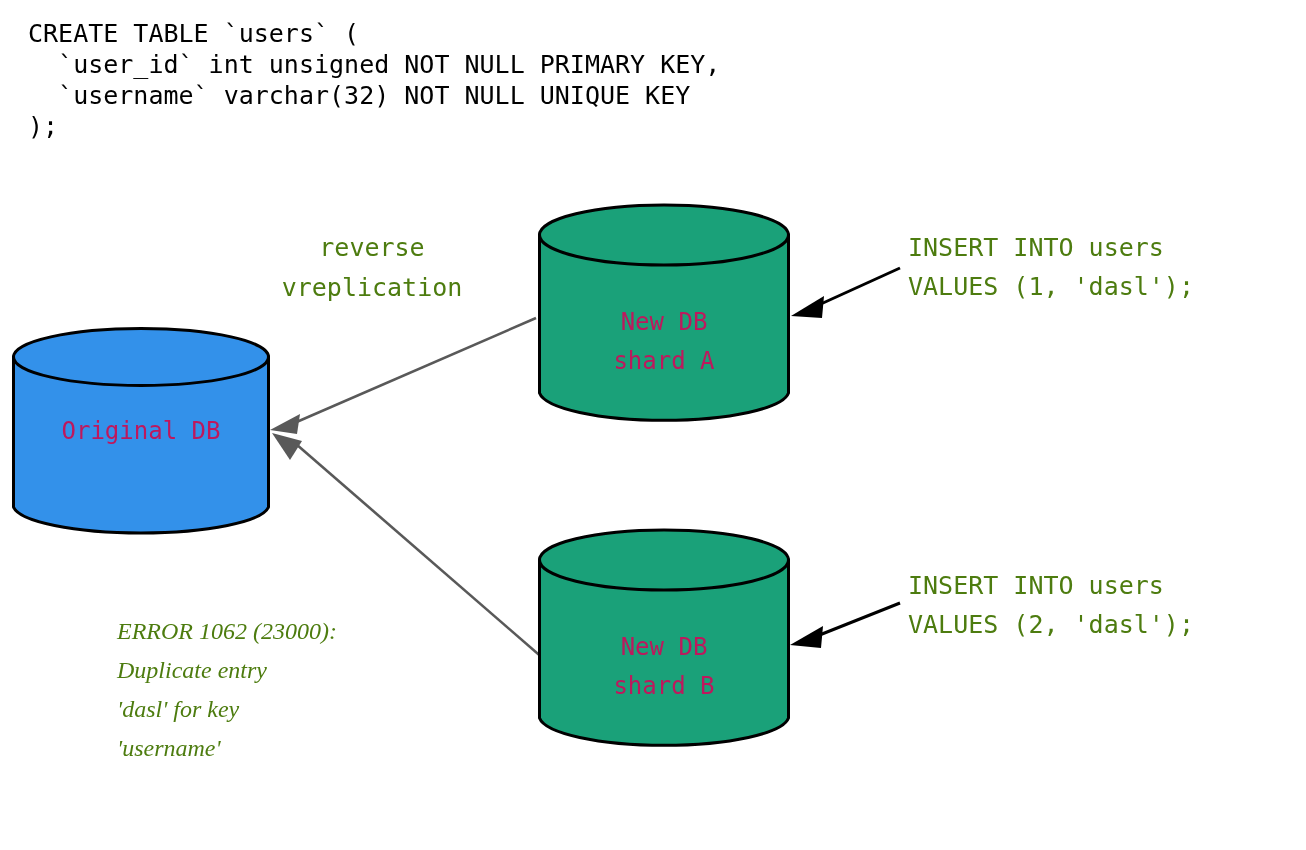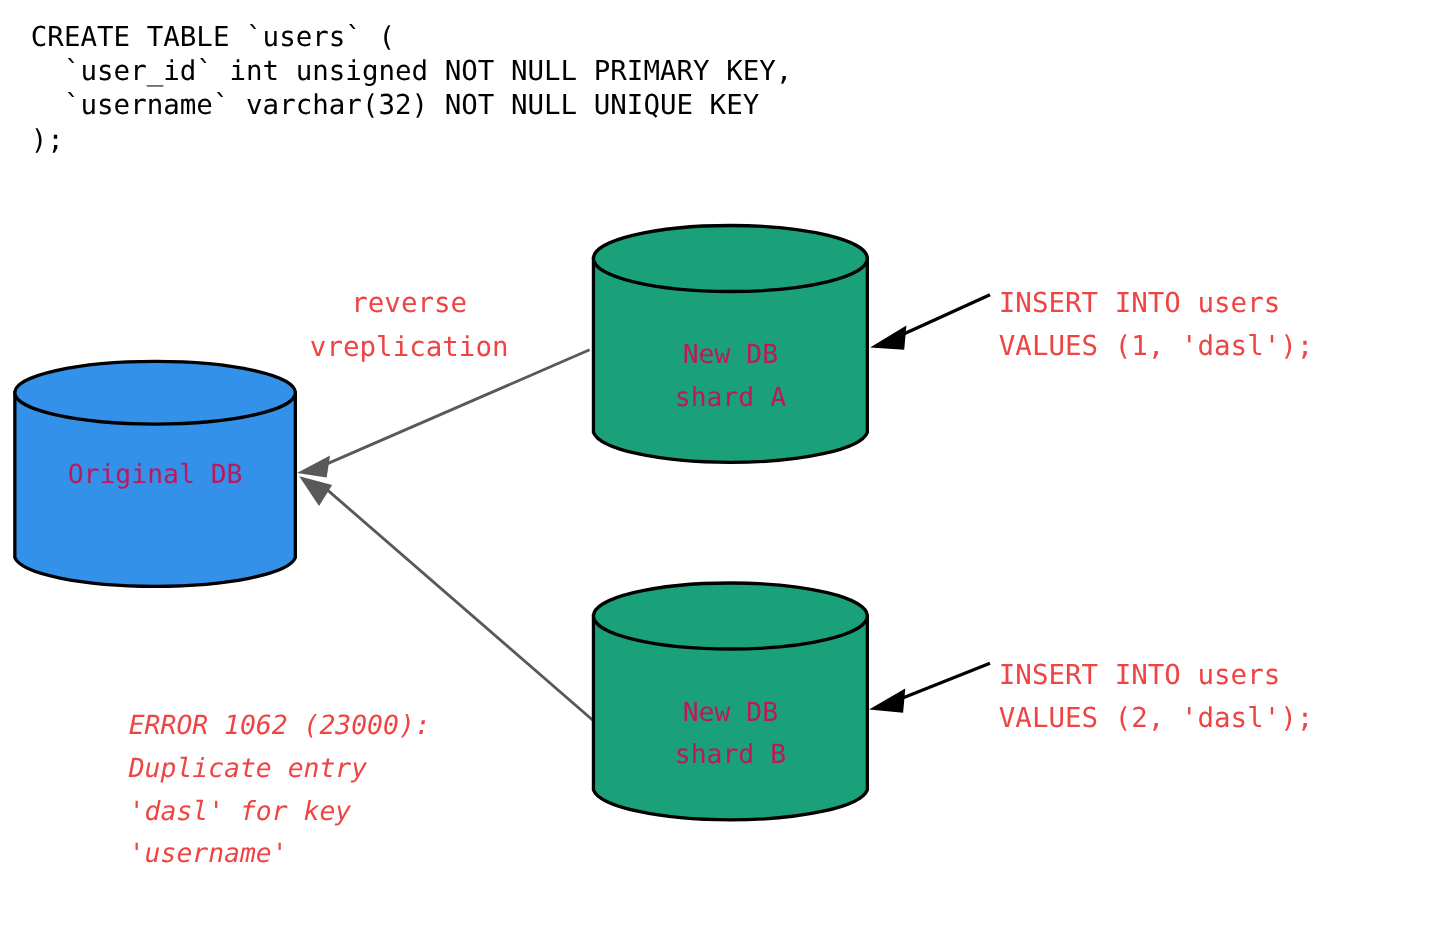--- a/index.html
+++ b/index.html
@@ -14,26 +14,26 @@
 
   
   .cyl{position:absolute;}
   .cyl svg{position:absolute;left:0;top:0;overflow:visible;}
   .cyl .cap-label{position:absolute;left:0;right:0;text-align:center;
                   font-family:"DejaVu Sans Mono","Liberation Mono",monospace;
                   font-size:24px;line-height:39px;white-space:pre;color:#be185d;}
 
   
   .ftext{position:absolute;white-space:pre;
-         font-family:"DejaVu Sans Mono","Liberation Mono",monospace;color:#ef4444;margin-top:28px;}
+         font-family:"DejaVu Sans Mono","Liberation Mono",monospace;color:#4d7c0f;}
   #label-reverse{left:252px;top:228px;width:240px;text-align:center;
                  font-size:25px;line-height:40px;}
   #label-insert-a{left:908px;top:228px;font-size:25px;line-height:39px;}
   #label-insert-b{left:908px;top:566px;font-size:25px;line-height:39px;}
-  #label-error{left:117px;top:612px;font-size:24px;line-height:39px;font-style:italic;}
+  #label-error{left:117px;top:612px;font-size:24px;line-height:39px;font-style:italic;font-family:Liberation Serif, serif;}
 
   #arrow-layer{position:absolute;left:0;top:0;width:1306px;height:850px;}
 </style>
 </head>
 <body>
 
 <div id="stage">
 
   <div id="sql-block">CREATE TABLE `users` (
   `user_id` int unsigned NOT NULL PRIMARY KEY,

